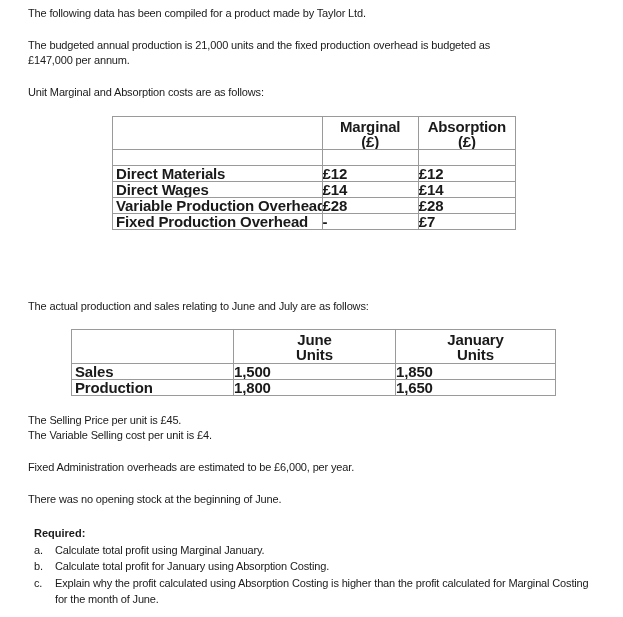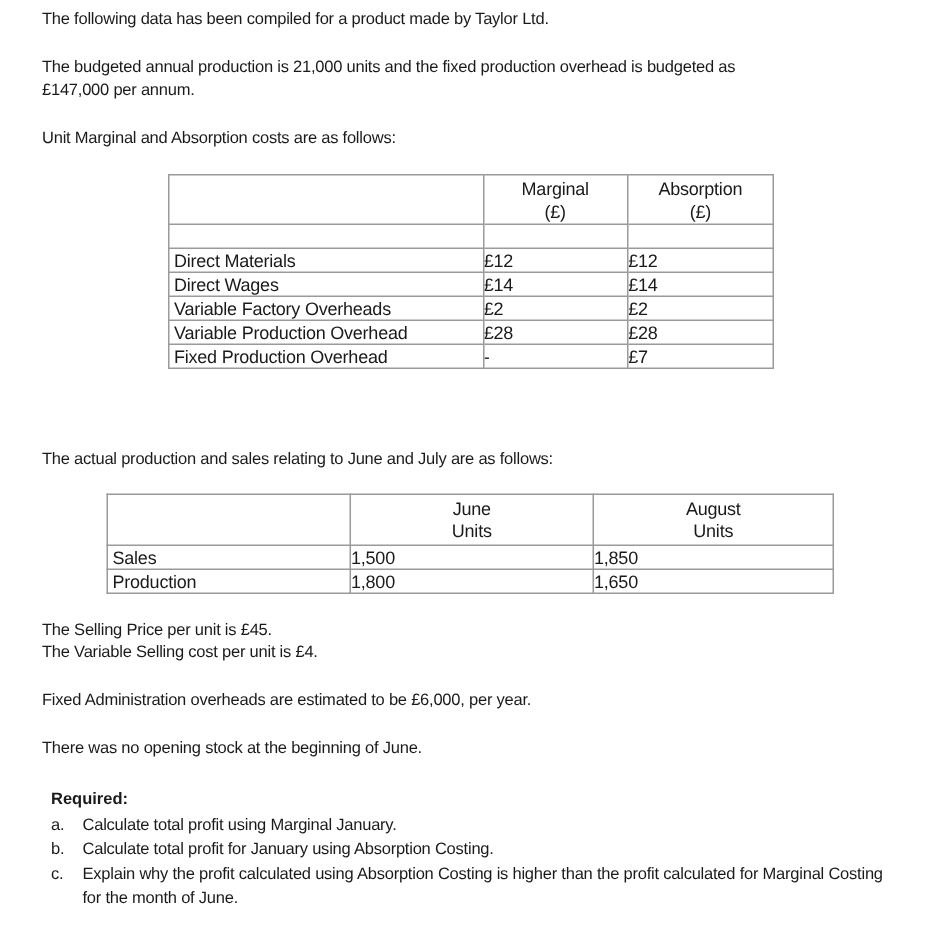--- a/index.html
+++ b/index.html
@@ -20,22 +20,23 @@
       position: absolute;
       left: 28px;
       white-space: nowrap;
       line-height: 14px;
       letter-spacing: -0.15px;
     }
     table.grid {
       position: absolute;
       border-collapse: collapse;
       table-layout: fixed;
-      font-size: 12px;
+      font-size: 15px;
       letter-spacing: -0.15px;
+      font-weight: bold;
     }
     table.grid td {
       border: 1px solid #9a9a9a;
       padding: 0 0 0 3px;
       line-height: 14px;
       vertical-align: bottom;
       white-space: nowrap;
       overflow: hidden;
     }
     table.grid td.num {
@@ -126,25 +127,20 @@
     <td>Direct Materials</td>
     <td class="num">£12</td>
     <td class="num">£12</td>
   </tr>
   <tr class="row">
     <td>Direct Wages</td>
     <td class="num">£14</td>
     <td class="num">£14</td>
   </tr>
   <tr class="row">
-    <td>Variable Factory Overheads</td>
-    <td class="num">£2</td>
-    <td class="num">£2</td>
-  </tr>
-  <tr class="row">
     <td>Variable Production Overhead</td>
     <td class="num">£28</td>
     <td class="num">£28</td>
   </tr>
   <tr class="row">
     <td>Fixed Production Overhead</td>
     <td class="num">-</td>
     <td class="num">£7</td>
   </tr>
 </tbody>
@@ -159,21 +155,21 @@
       <col class="c3">
     </colgroup>
   <tbody>
       <tr class="head">
     <td></td>
     <td class="hdr">
       <div>June</div>
       <div>Units</div>
     </td>
     <td class="hdr">
-      <div>August</div>
+      <div>January</div>
       <div>Units</div>
     </td>
   </tr>
   <tr class="row">
     <td>Sales</td>
     <td class="num">1,500</td>
     <td class="num">1,850</td>
   </tr>
   <tr class="row">
     <td>Production</td>

